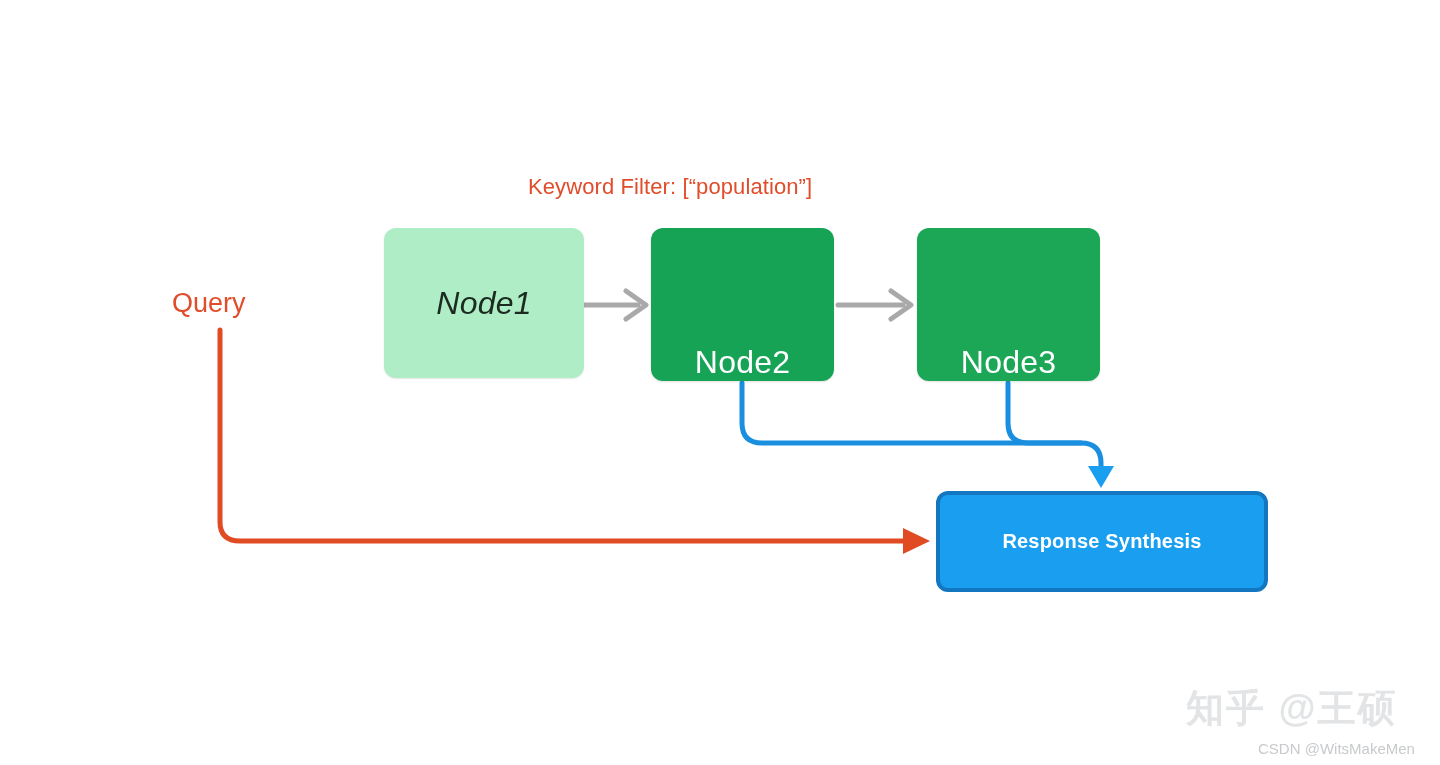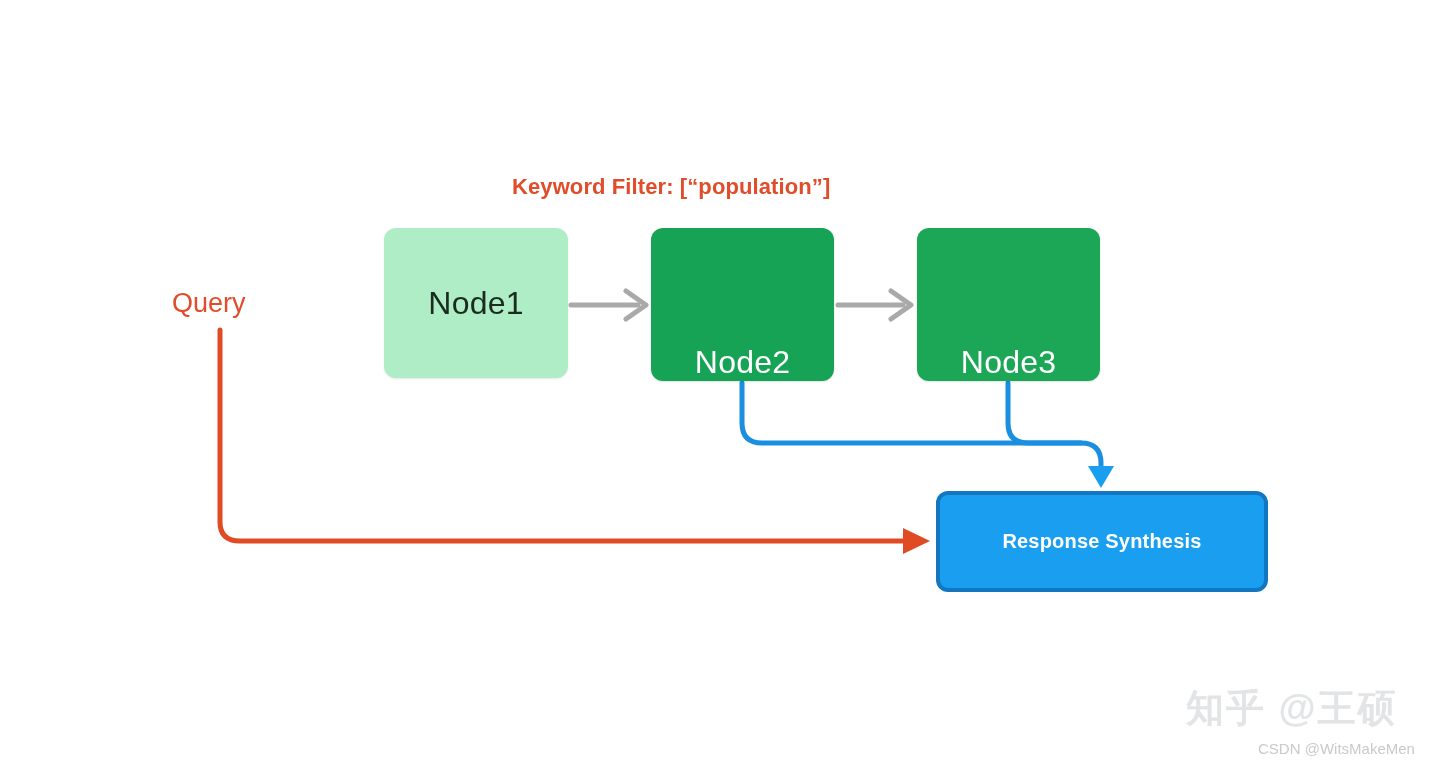--- a/index.html
+++ b/index.html
@@ -24,24 +24,24 @@
     left: 0;
     top: 0;
     width: 1440px;
     height: 765px;
     pointer-events: none;
   }
 
   
   .label-filter {
     position: absolute;
-    left: 512px;
+    left: 528px;
     top: 174px;
     font-size: 22px;
-    font-weight: bold;
+    font-weight: normal;
     color: #e14c2a;
     letter-spacing: 0.1px;
     white-space: nowrap;
   }
   .label-query {
     position: absolute;
     left: 172px;
     top: 288px;
     font-size: 27px;
     font-weight: normal;
@@ -57,25 +57,26 @@
     align-items: center;
     justify-content: center;
     box-sizing: border-box;
     font-size: 32px;
     font-weight: 400;
     letter-spacing: 0.2px;
   }
   .node-1 {
     left: 384px;
     top: 228px;
-    width: 184px;
+    width: 200px;
     height: 150px;
     background: #aeedc5;
     color: #1b2b20;
     box-shadow: 0 1px 2px rgba(0,0,0,0.10);
+    font-style: italic;
   }
   .node-2 {
     left: 651px;
     top: 228px;
     width: 183px;
     height: 153px;
     background: #17a356;
     color: #ffffff;
     box-shadow: 0 1px 2px rgba(0,0,0,0.12);
     align-items: flex-end;

